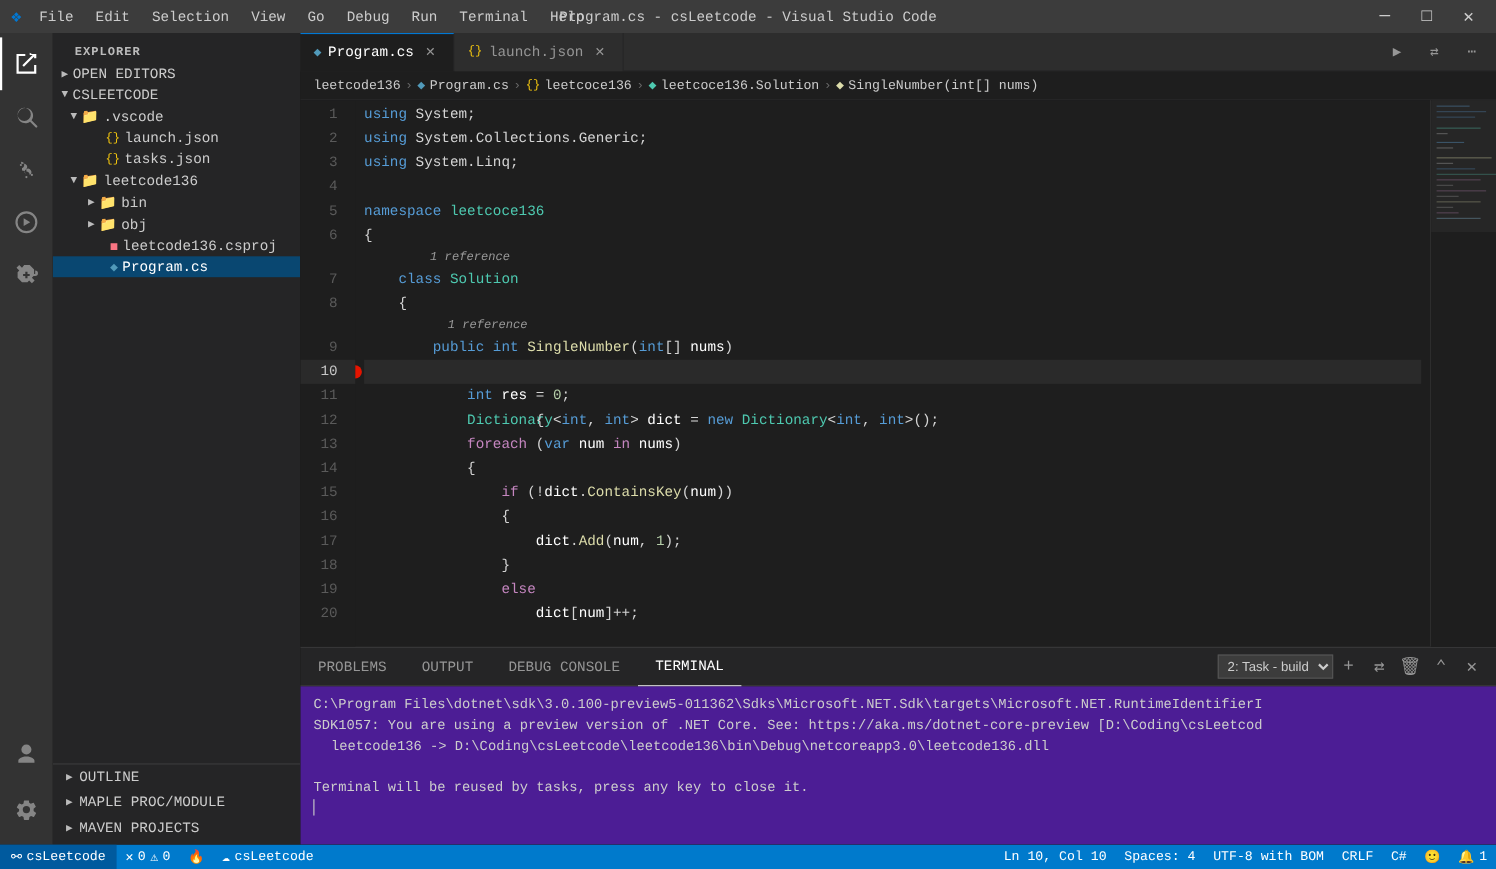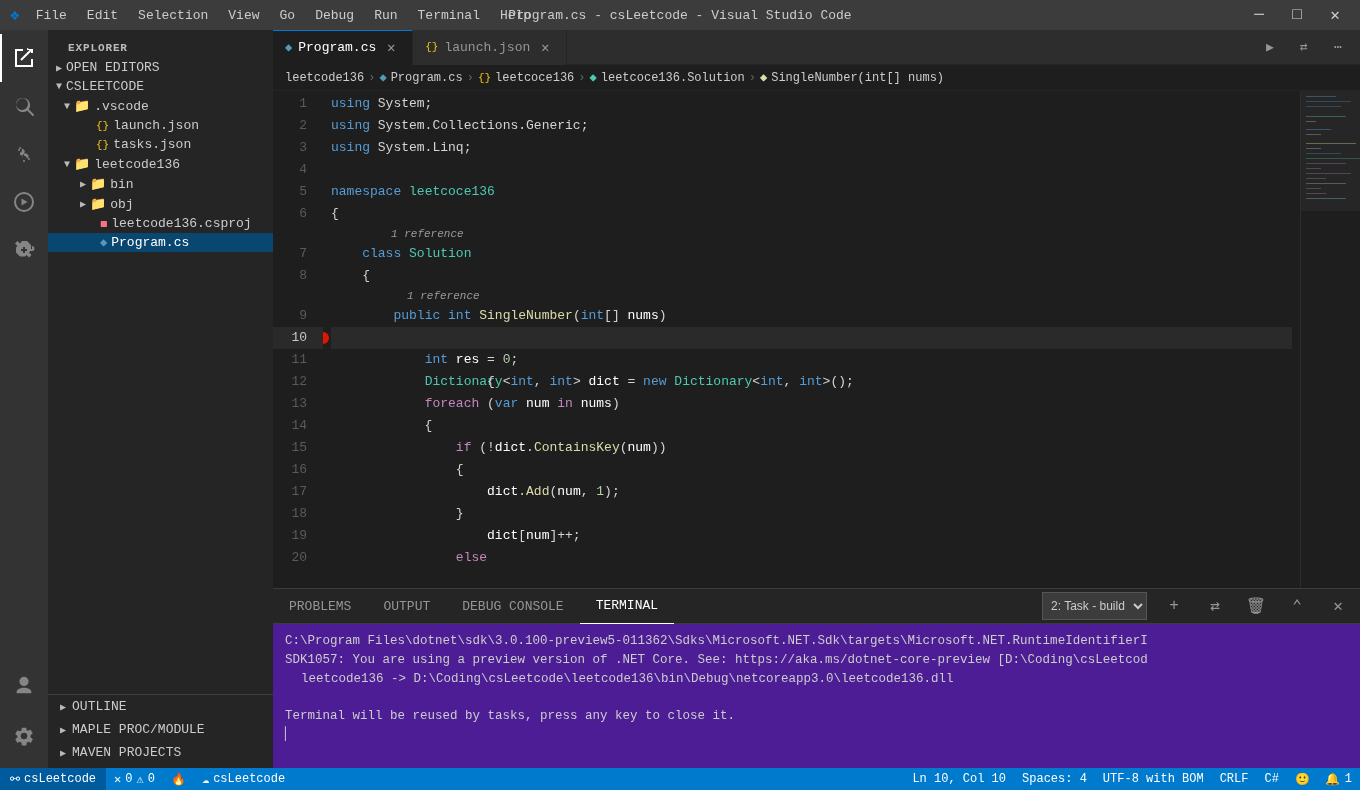--- a/index.html
+++ b/index.html
@@ -65,21 +65,21 @@
     .var { color: #ffffff; }
 
     
     .minimap { width: 60px; background: #1e1e1e; border-left: 1px solid #2d2d2d; position: relative; overflow: hidden; }
 
     
     .panel { height: 180px; background: #1e1e1e; border-top: 1px solid #3c3c3c; display: flex; flex-direction: column; flex-shrink: 0; }
     .panel-tabs { display: flex; align-items: center; background: #252526; height: 35px; border-bottom: 1px solid #3c3c3c; }
     .panel-tab { padding: 0 16px; height: 35px; display: flex; align-items: center; color: #969696; cursor: pointer; font-size: 13px; }
     .panel-tab.active { color: #fff; border-bottom: 1px solid #fff; }
-    .panel-tabs-right { margin-left: auto; display: flex; gap: 13px; padding-right: 8px; }
+    .panel-tabs-right { margin-left: auto; display: flex; align-items: center; gap: 0; padding-right: 8px; }
     .panel-tabs-right select { background: #3c3c3c; color: #ccc; border: 1px solid #555; font-size: 12px; padding: 2px 4px; }
     .panel-tabs-btn { color: #969696; width: 28px; height: 28px; display: flex; align-items: center; justify-content: center; cursor: pointer; font-size: 16px; }
     .terminal-content { flex: 1; padding: 8px 12px; overflow: auto; font-size: 12.5px; color: #cccccc; background: #4c1d95; line-height: 1.5; }
 
     
     .status-bar { height: 22px; background: #007acc; display: flex; align-items: center; flex-shrink: 0; }
     .status-left { display: flex; align-items: center; height: 100%; }
     .status-item { padding: 0 8px; height: 100%; display: flex; align-items: center; font-size: 12px; color: #fff; cursor: pointer; gap: 4px; }
     .status-right { margin-left: auto; display: flex; align-items: center; height: 100%; }
   </style>
@@ -338,23 +338,23 @@
           <div style="height:22px; line-height:22px; white-space:pre; font-size:13px;"><span>            {</span></div>
 
           <div style="height:22px; line-height:22px; white-space:pre; font-size:13px;"><span>                </span><span class="kw2">if</span><span> (!</span><span class="var">dict</span><span>.</span><span class="fn">ContainsKey</span><span>(</span><span class="var">num</span><span>))</span></div>
 
           <div style="height:22px; line-height:22px; white-space:pre; font-size:13px;"><span>                {</span></div>
 
           <div style="height:22px; line-height:22px; white-space:pre; font-size:13px;"><span>                    </span><span class="var">dict</span><span>.</span><span class="fn">Add</span><span>(</span><span class="var">num</span><span>, </span><span class="num">1</span><span>);</span></div>
 
           <div style="height:22px; line-height:22px; white-space:pre; font-size:13px;"><span>                }</span></div>
 
+          <div style="height:22px; line-height:22px; white-space:pre; font-size:13px;"><span>                </span><span class="kw2">else</span></div>
+
           <div style="height:22px; line-height:22px; white-space:pre; font-size:13px;"><span>                    </span><span class="var">dict</span><span>[</span><span class="var">num</span><span>]++;</span></div>
-
-          <div style="height:22px; line-height:22px; white-space:pre; font-size:13px;"><span>                </span><span class="kw2">else</span></div>
         </div>
       </div>
 
       <div class="minimap">
         <svg width="60" height="500" viewBox="0 0 60 500">
           <rect x="0" y="0" width="60" height="500" fill="#1e1e1e"></rect>
 
           <rect x="5" y="5" width="30" height="1" fill="#569cd6" opacity="0.5"></rect>
           <rect x="5" y="10" width="45" height="1" fill="#569cd6" opacity="0.4"></rect>
           <rect x="5" y="15" width="35" height="1" fill="#569cd6" opacity="0.4"></rect>

